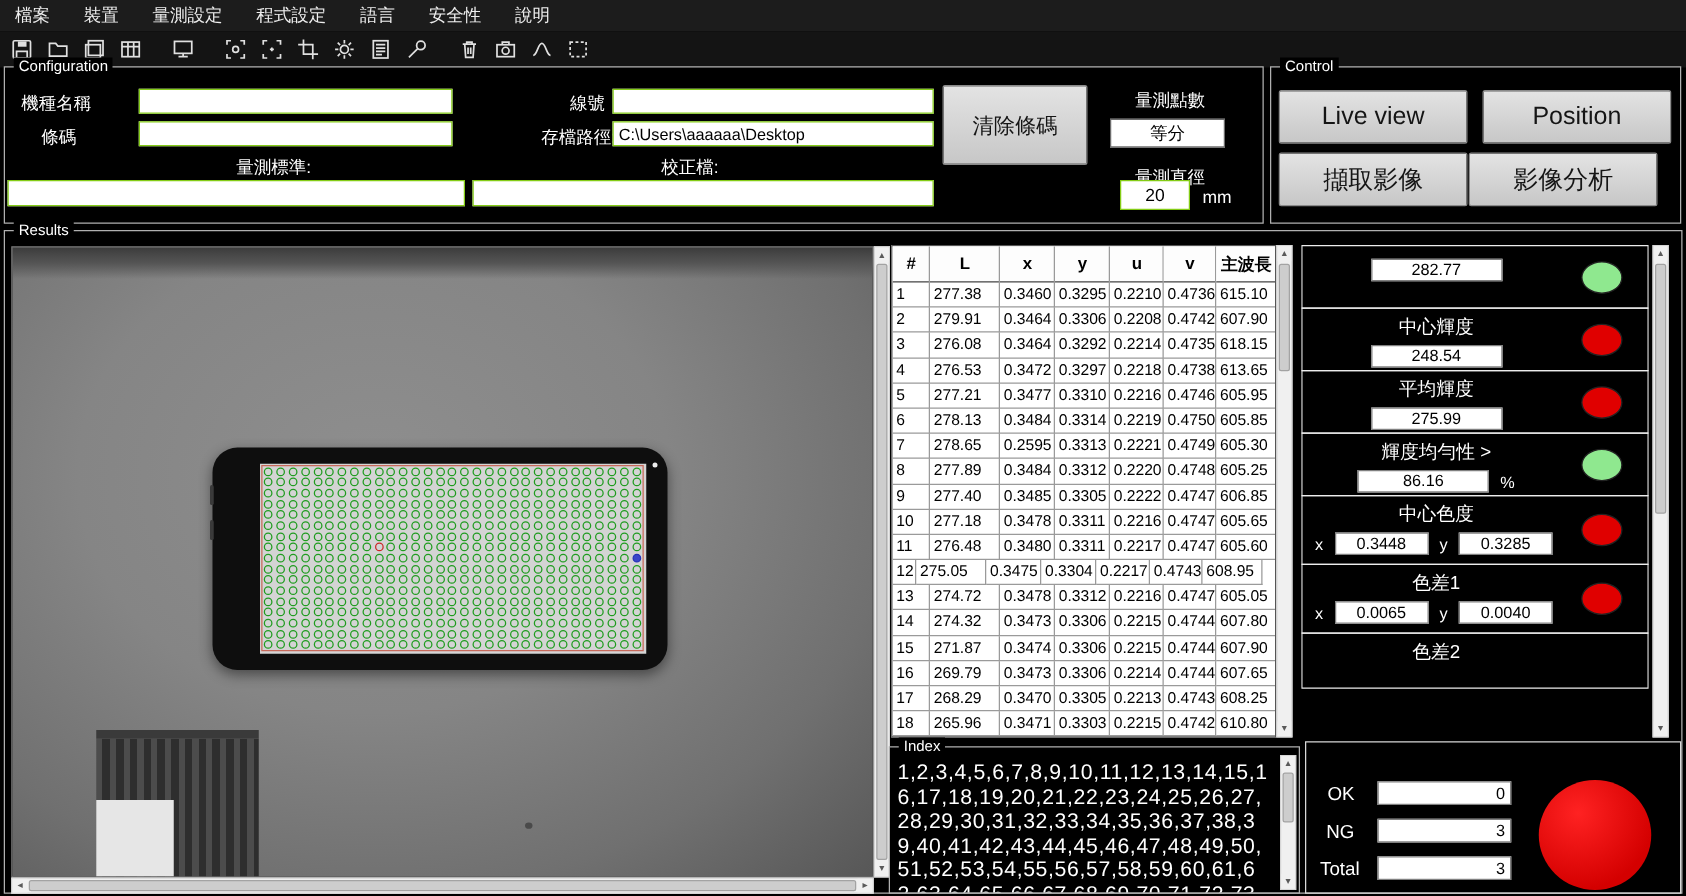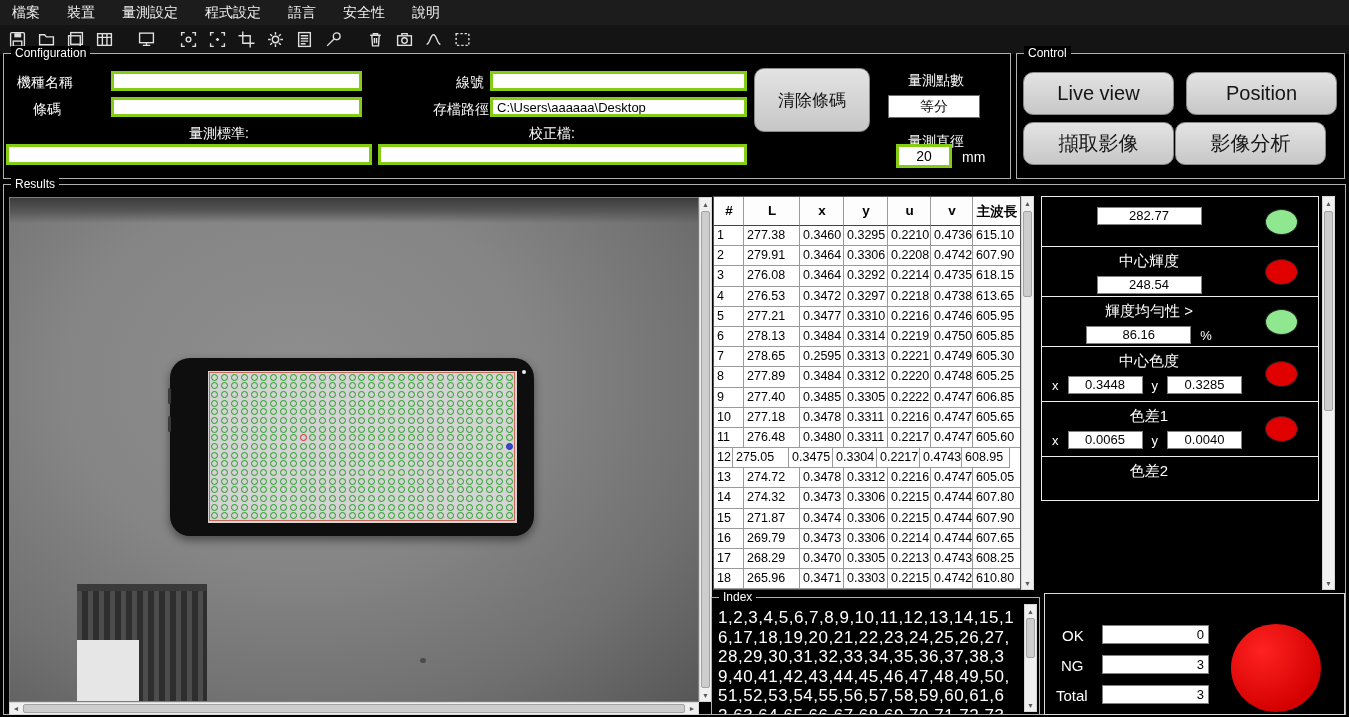--- a/index.html
+++ b/index.html
@@ -16,24 +16,24 @@
     background:#141414; display:flex; align-items:center; padding-left:6px; }
   .tb-group { display:flex; gap:7px; margin-right:20px; }
   .tb-btn { width:22px; height:22px; display:flex; align-items:center; justify-content:center; }
   .tb-btn svg { width:17px; height:17px; stroke:#e0e0e0; fill:none; stroke-width:1.3; }
   
   .groupbox { position:absolute; border:1px solid #b0b0b0; }
   .gb-label { position:absolute; top:-8px; left:7px; background:#000; color:#fff;
     font-size:12px; padding:0 4px; white-space:nowrap; }
   
   .cfg-label { position:absolute; color:#fff; font-size:14px; white-space:nowrap; }
-  .cfg-input { position:absolute; background:#fff; border:3px solid #84cc16;
+  .cfg-input { position:absolute; background:#fff; border:1px solid #84cc16;
     font-size:13px; color:#000; padding:1px 4px; font-family:"Liberation Sans",sans-serif; }
   .big-btn { position:absolute; background:linear-gradient(#e3e3e3,#c7c7c7);
-    border:1px solid #8a8a8a; border-radius:10px; color:#151515;
+    border:1px solid #8a8a8a; border-radius:2px; color:#151515;
     display:flex; align-items:center; justify-content:center; cursor:default; }
   .flat-btn { position:absolute; background:#fff; border:1px solid #6d6d6d; color:#000;
     font-size:14px; display:flex; align-items:center; justify-content:center; }
   
   .vscroll, .hscroll { position:absolute; background:#f0f0f0; border:1px solid #d6d6d6; }
   .vscroll { width:13px; } .hscroll { height:13px; }
   .arr { position:absolute; display:flex; align-items:center; justify-content:center;
     font-size:7px; color:#5a5a5a; background:#f0f0f0; }
   .vscroll .arr { left:0; width:100%; height:12px; }
   .hscroll .arr { top:0; height:100%; width:12px; }
@@ -1002,20 +1002,27 @@
         <div class="m-circle" style="background: rgb(143, 232, 143);"></div>
       </div>
       <div class="m-item single">
         <div class="m-label">中心輝度</div>
         <div class="m-row">
           <div class="m-box">248.54</div>
         </div>
         <div class="m-circle" style="background: rgb(224, 0, 0);"></div>
       </div>
       <div class="m-item single">
+        <div class="m-label">平均輝度</div>
+        <div class="m-row">
+          <div class="m-box">275.99</div>
+        </div>
+        <div class="m-circle" style="background: rgb(224, 0, 0);"></div>
+      </div>
+      <div class="m-item single">
         <div class="m-label">輝度均勻性  &gt;</div>
         <div class="m-row">
           <div class="m-box">86.16</div>
           <span class="m-unit">%</span>
         </div>
         <div class="m-circle" style="background: rgb(143, 232, 143);"></div>
       </div>
       <div class="m-item xy">
         <div class="m-label">中心色度</div>
         <div class="m-row xy-row">

